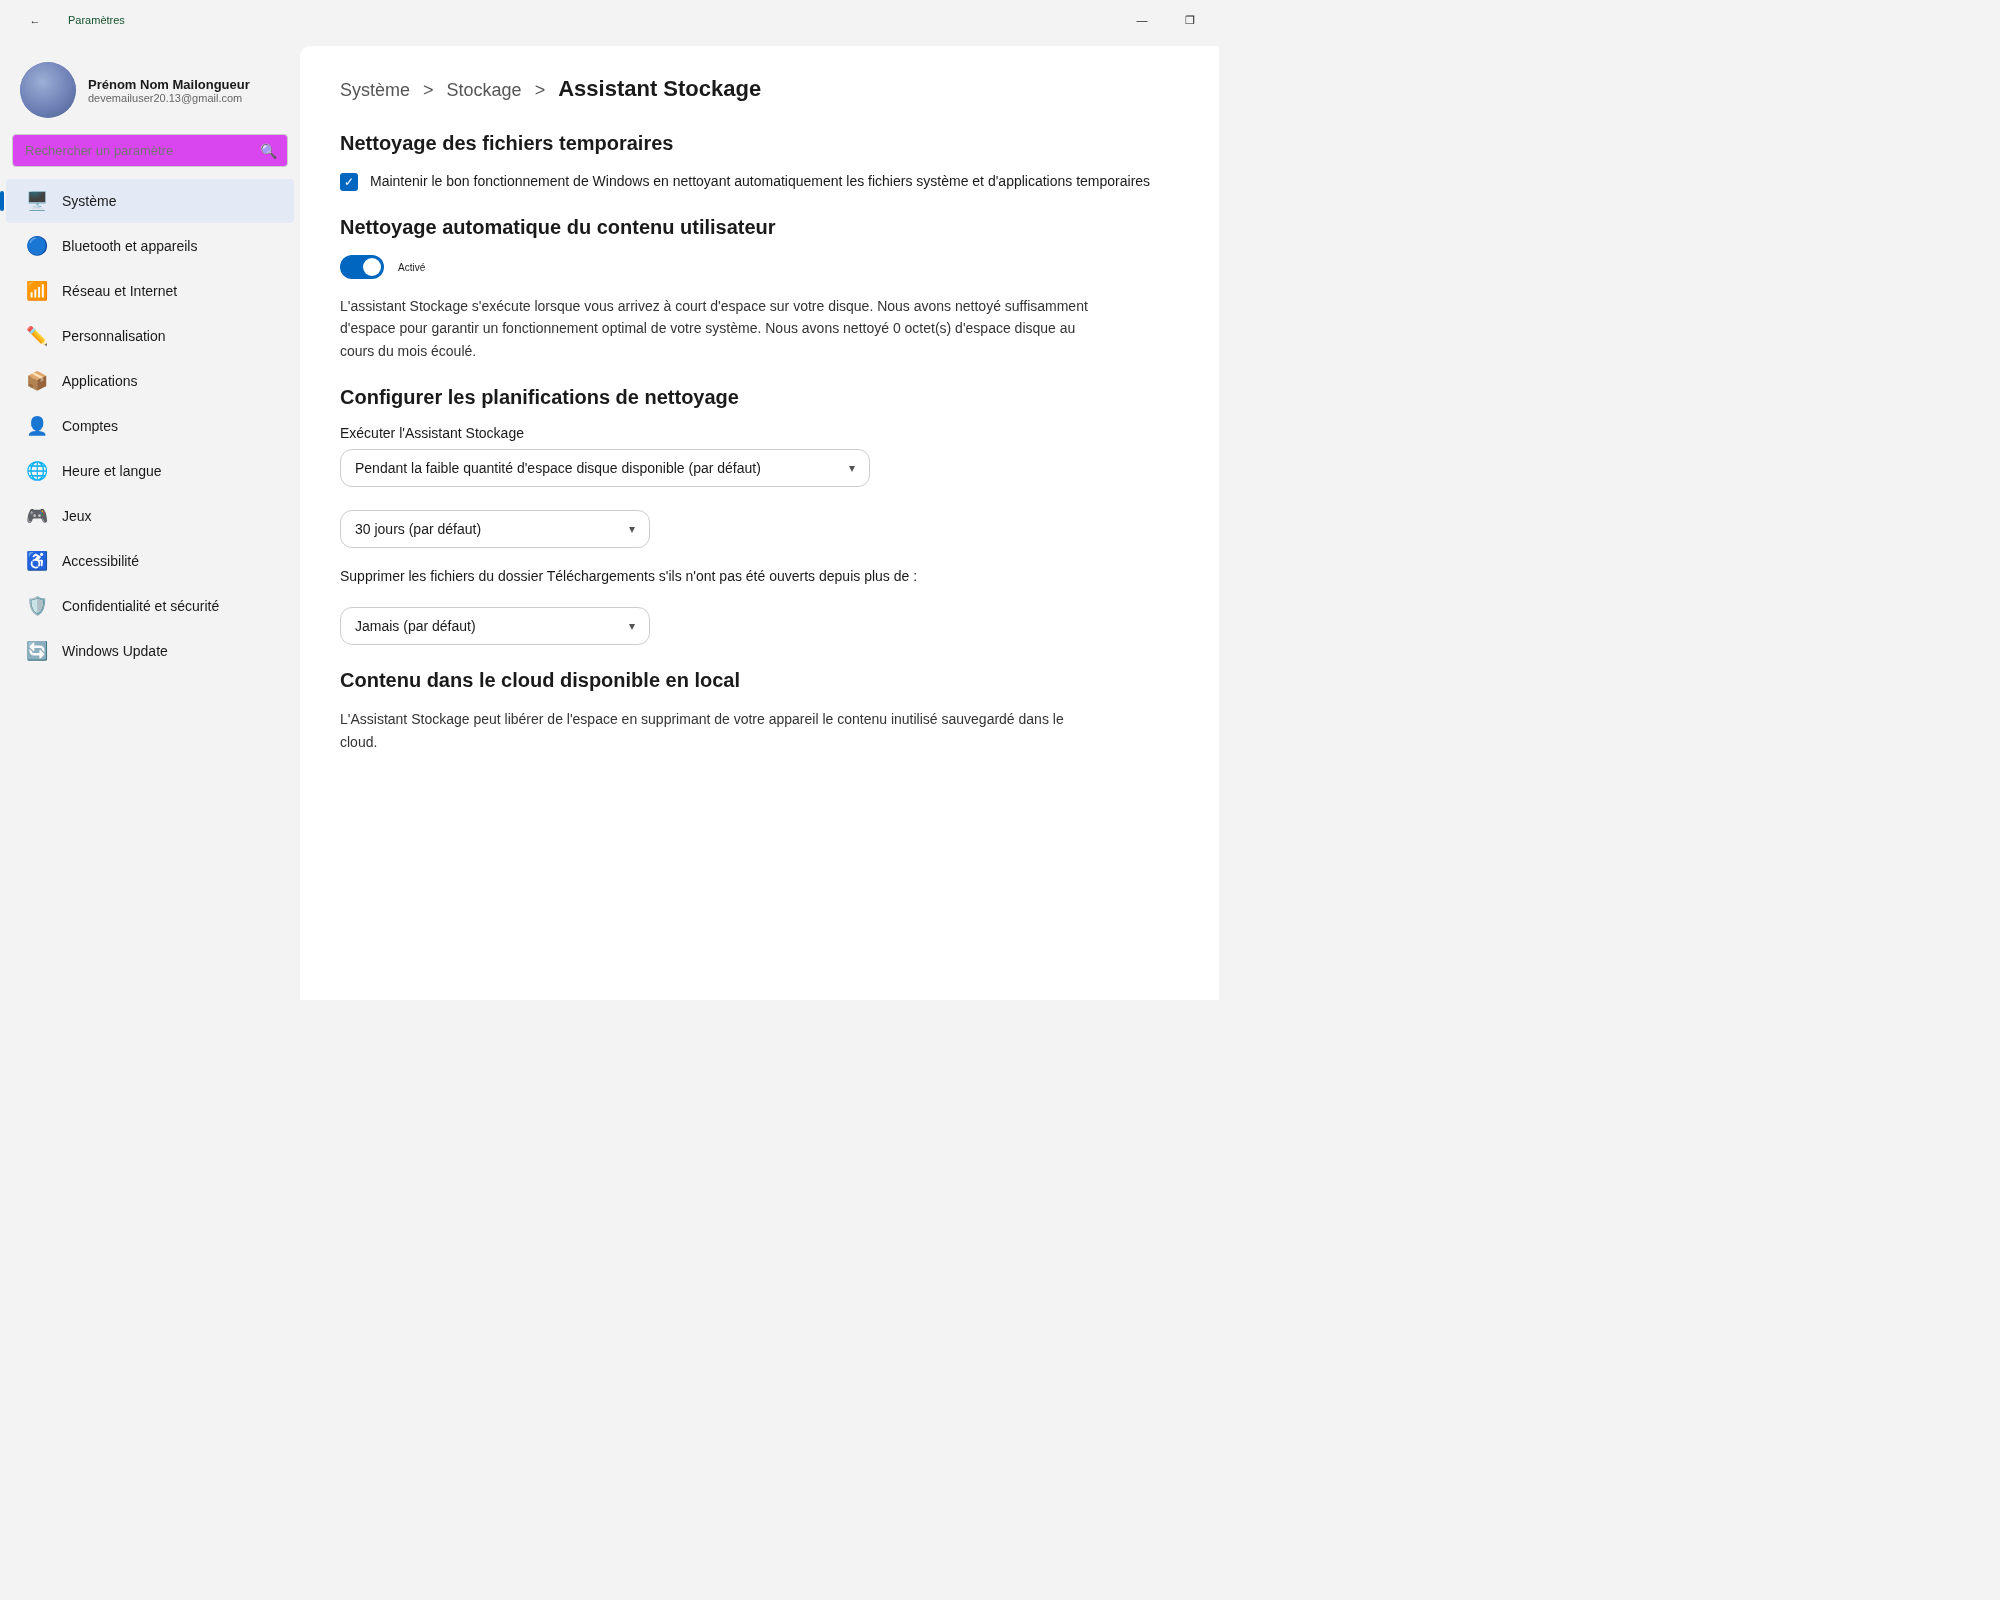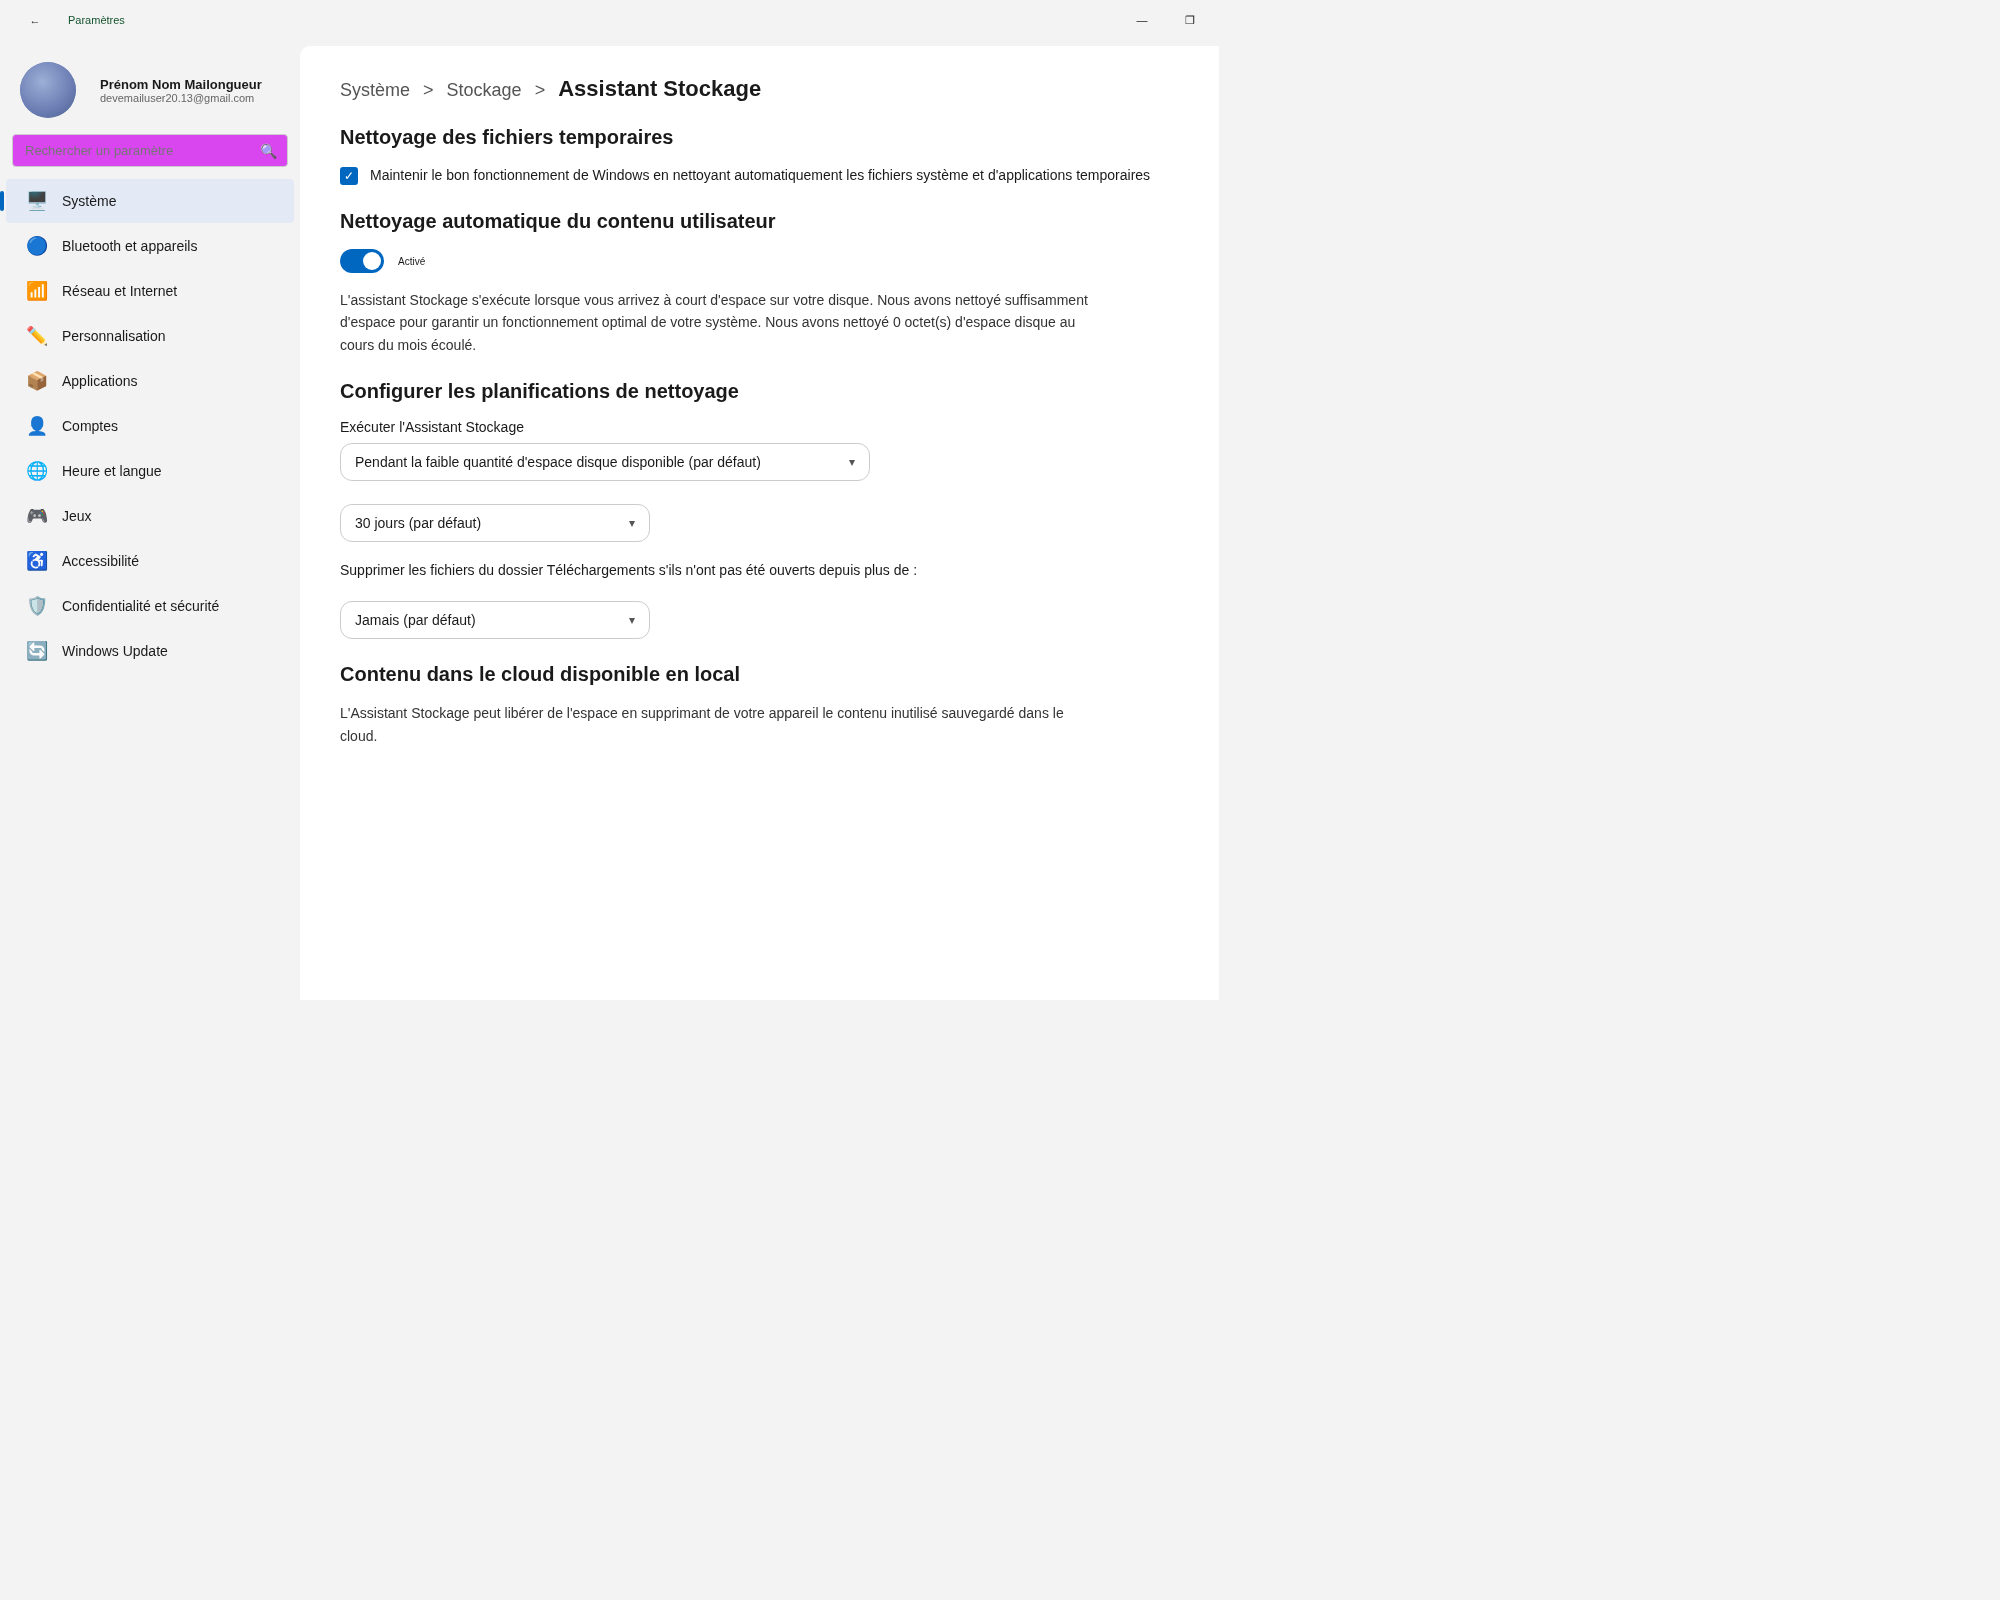--- a/index.html
+++ b/index.html
@@ -59,21 +59,21 @@
       width: 300px;
       background: #f3f3f3;
       padding: 12px 0;
       overflow-y: auto;
       flex-shrink: 0;
     }
 
     .user-profile {
       display: flex;
       align-items: center;
-      gap: 24px;
+      gap: 12px;
       padding: 10px 20px 16px 20px;
     }
     .avatar {
       width: 56px;
       height: 56px;
       border-radius: 50%;
       background: linear-gradient(135deg, #6b7db3 0%, #8a9ec9 50%, #5a6fa5 100%);
       flex-shrink: 0;
       overflow: hidden;
       display: flex;
@@ -174,21 +174,21 @@
       background: white;
       border-radius: 10px 0 0 0;
       padding: 30px 40px;
       overflow-y: auto;
       margin: 6px 6px 6px 0;
     }
 
     .breadcrumb {
       font-size: 18px;
       color: #555;
-      margin-bottom: 24px;
+      margin-bottom: 30px;
       font-weight: 400;
     }
     .breadcrumb .current {
       font-size: 22px;
       font-weight: 700;
       color: #1a1a1a;
     }
     .breadcrumb .sep {
       margin: 0 8px;
       color: #555;

